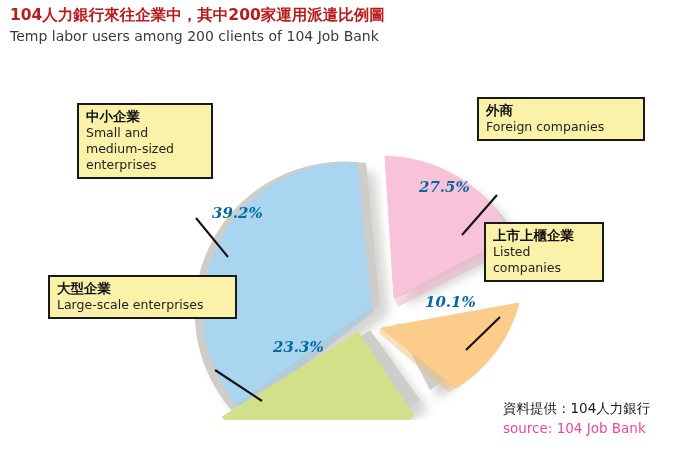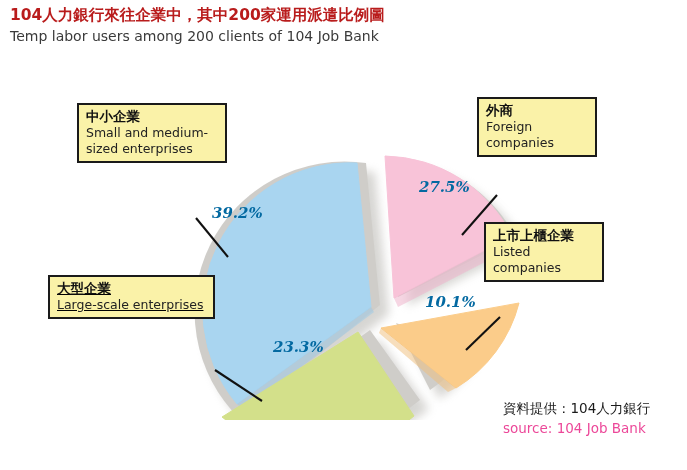--- a/index.html
+++ b/index.html
@@ -74,24 +74,24 @@
     color: #111111;
     line-height: 17px;
     white-space: nowrap;
   }
   .callout .en {
     font-size: 12.5px;
     color: #222222;
     line-height: 16px;
   }
 
-  #callout-sme   { left: 77px;  top: 103px; width: 150px; }
-  #callout-foreign { left: 477px; top: 97px; width: 120px; }
+  #callout-sme   { left: 77px;  top: 103px; width: 136px; }
+  #callout-foreign { left: 477px; top: 97px; width: 168px; }
   #callout-listed  { left: 484px; top: 222px; width: 120px; }
-  #callout-large   { left: 48px;  top: 275px; width: 167px; text-decoration: underline; }
+  #callout-large   { left: 48px;  top: 275px; width: 189px; }
 
   
   .pct {
     position: absolute;
     font-size: 15px;
     font-style: italic;
     font-weight: bold;
     color: #0369a1;
     z-index: 15;
     white-space: nowrap;

